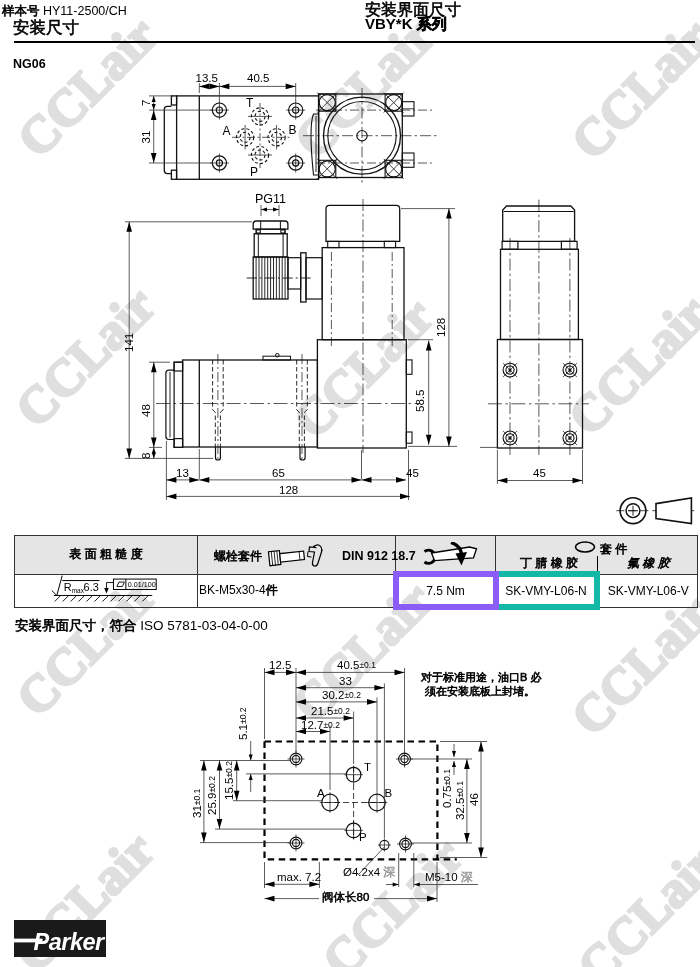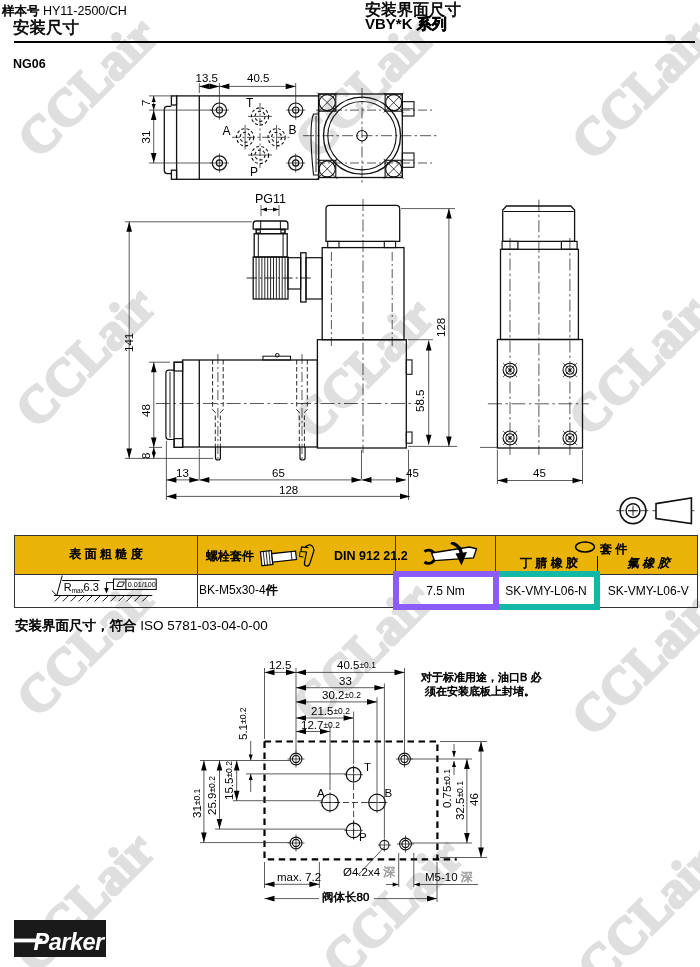--- a/index.html
+++ b/index.html
@@ -51,44 +51,44 @@
 
 <div class="txt" style="left:365px;top:15px;font-size:15px;font-weight:bold;">VBY*K <span class="ck">系列</span></div>
 
 <div class="txt" style="left:14px;top:40.8px;width:681px;height:2.3px;background:#000;"></div>
 
 <div class="txt" style="left:13px;top:56.5px;font-size:12.5px;font-weight:bold;">NG06</div>
 
 <div class="txt" style="left:14px;top:535px;z-index:2;">
 <table style="width:681px;border:1.6px solid #333;font-size:12px;table-layout:fixed;">
   <tbody>
-        <tr style="height:35px;background:#eab308;">
+        <tr style="height:35px;background:#e5e5e5;">
 
     <td style="border:1px solid #333;width:180px;text-align:center;"><span class="ck">表 面 粗 糙 度</span></td>
 
     <td style="border:1px solid #333;width:197px;padding:0;">
-      <div style="position:relative;height:35px;">
+      <div style="position:relative;height:35px;margin-left:8px;">
         <span style="position:absolute;left:8px;top:11px;"><span class="ck">螺栓套件</span></span>
         <svg width="66" height="30" style="position:absolute;left:60px;top:4px;" viewBox="0 0 66 30">
 
           <g stroke="#000" fill="none" stroke-width="1.2" transform="rotate(-6 20 15)">
             <rect x="3" y="9" width="11" height="14" fill="#fff"></rect>
             <line x1="5.8" y1="9" x2="5.8" y2="23" stroke-width="0.8"></line>
             <line x1="8.6" y1="9" x2="8.6" y2="23" stroke-width="0.8"></line>
             <line x1="11.4" y1="9" x2="11.4" y2="23" stroke-width="0.8"></line>
             <rect x="14" y="12" width="24" height="8.5" fill="#fff"></rect>
             <line x1="33.5" y1="12" x2="33.5" y2="20.5" stroke-width="0.8"></line>
           </g>
 
           <g stroke="#000" fill="none" stroke-width="1.4">
             <path d="M47.5,5.5 q5,-3.5 7.5,0.5 q1.5,2.5 0.5,5 l-3.5,11 q-1,3.5 -3.5,3 q-2.5,-0.5 -2,-3.5 l2,-10.5 l-5.5,-0.5 l0.5,-4.5 l6,0.5 q-0.5,-0.5 -2,-0.5 Z" stroke-width="1.2"></path>
             <path d="M42,10.5 l-0.5,5 l4,0.5" stroke-width="1"></path>
           </g>
         </svg>
-        <span style="position:absolute;left:136px;top:12px;font-weight:bold;font-size:12.5px;">DIN 912 21.2</span>
+        <span style="position:absolute;left:136px;top:12px;font-weight:bold;font-size:12.5px;">DIN 912 18.7</span>
       </div>
     </td>
 
     <td style="border:1px solid #333;width:99px;padding:0;">
       <svg width="66" height="28" style="display:block;margin:4px auto 0;" viewBox="0 0 66 28">
 
         <g>
           <path d="M11.5,9.5 A 6.6,6.6 0 1 1 11.5,20" stroke="#000" stroke-width="3" fill="none"></path>
           <polygon points="18.5,11 56.5,5 63.5,6.8 60.5,15.8 21.5,18.6" fill="#fff" stroke="#000" stroke-width="1.3"></polygon>
           <path d="M38,0.5 Q48,4 48.3,12" stroke="#000" stroke-width="3.4" fill="none"></path>

